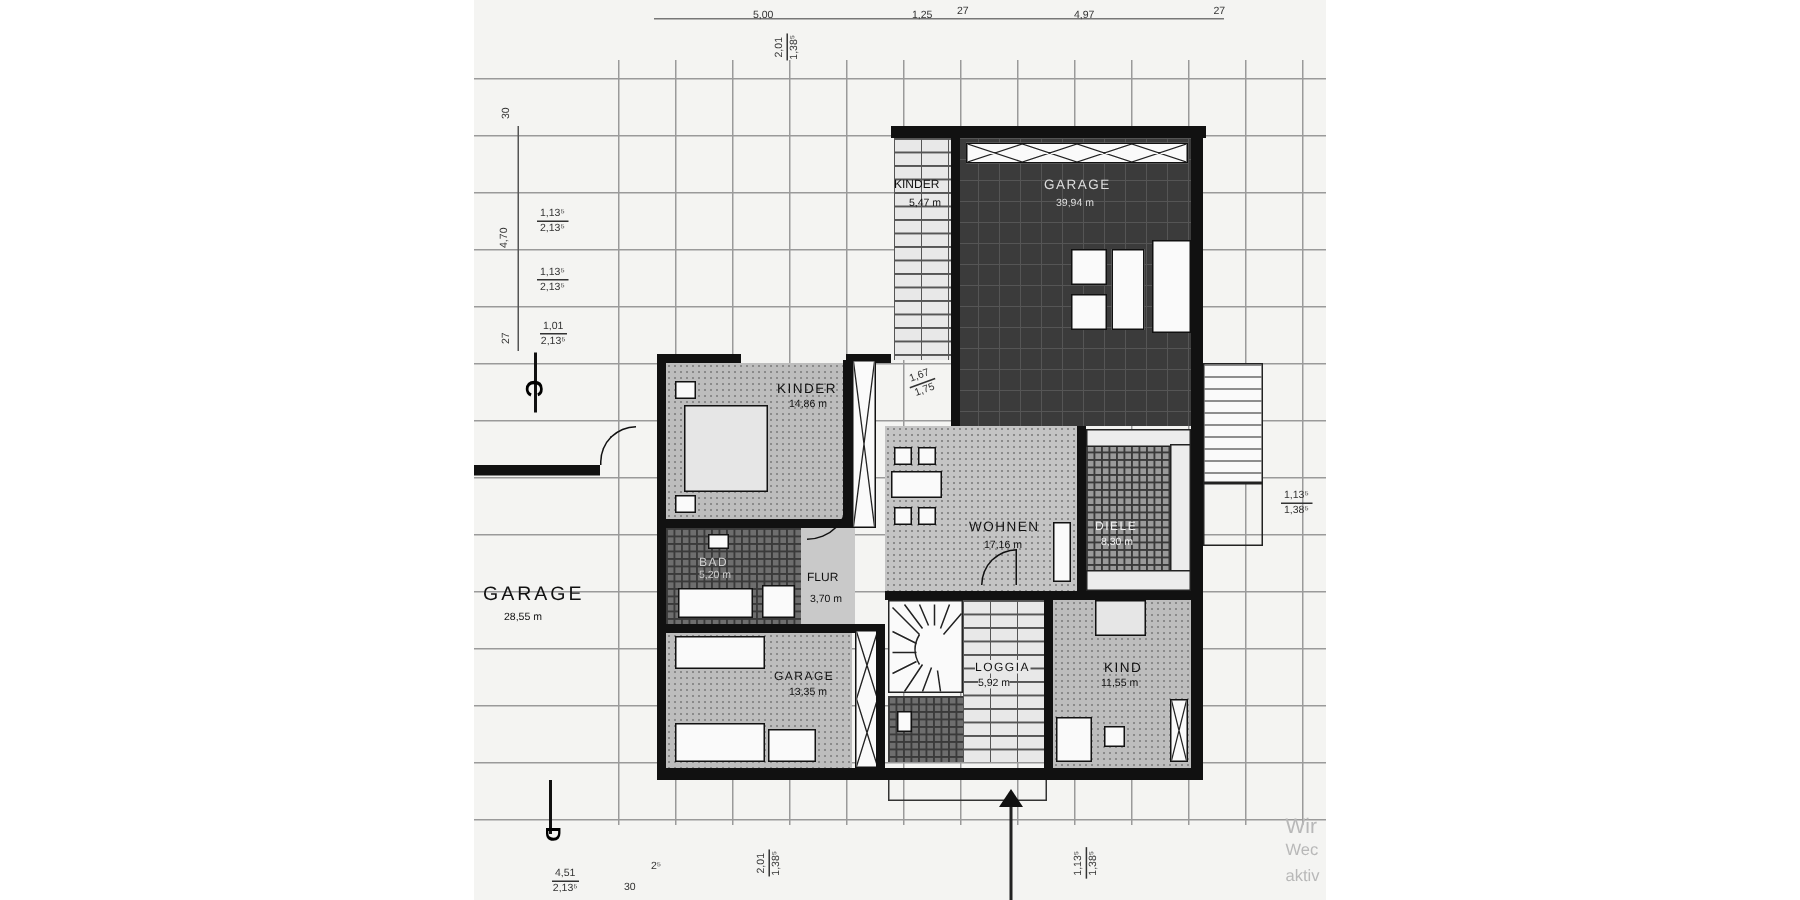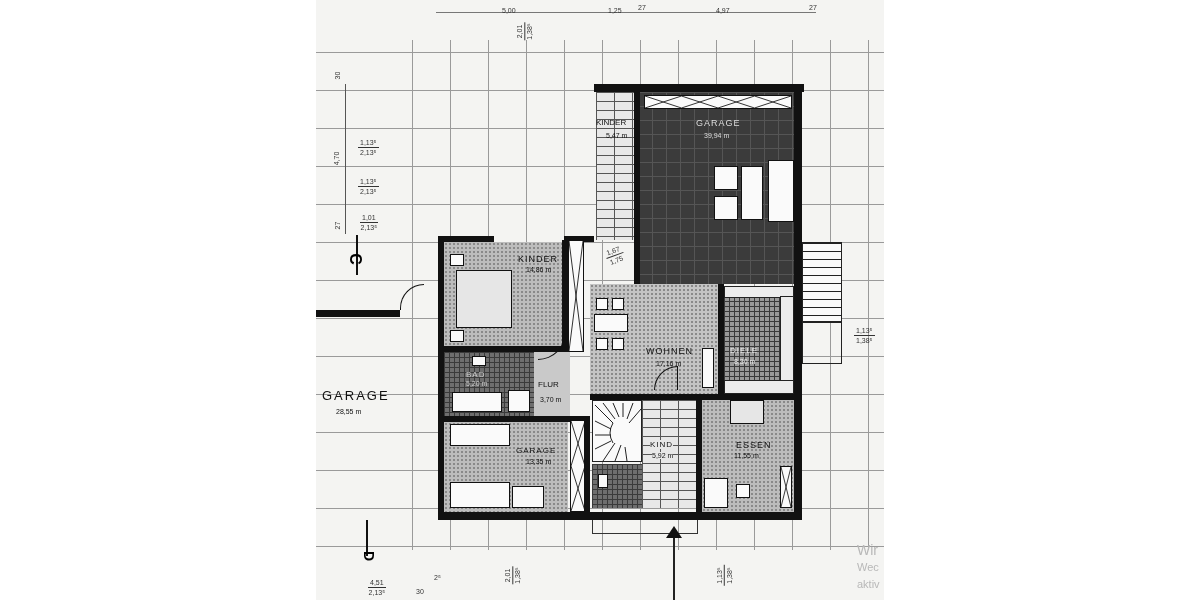--- a/index.html
+++ b/index.html
@@ -195,26 +195,26 @@
     <svg viewBox="0 0 50 62" width="50" height="62">
         <path d="M2 4L20 22M10 2L22 18M20 2L26 16M30 2L30 16M40 2L34 18M48 8L36 22M2 20L18 28M2 34L18 34M2 48L18 40M10 60L22 42M22 60L28 44M34 60L32 46" stroke="#222" stroke-width="1" fill="none"></path>
         <path d="M20 22Q14 32 20 42" stroke="#222" fill="none"></path>
       </svg>
   </div>
 
   <div class="room tile" style="left:276px;top:464px;width:50px;height:44px"></div>
   <div class="furn" style="left:282px;top:474px;width:10px;height:14px"></div>
 
   <div class="room brick" style="left:326px;top:400px;width:56px;height:108px"></div>
-  <div class="lbl" style="left:334px;top:440px;font-size:8px;background:#e8e8e8">KIND</div>
+  <div class="lbl" style="left:334px;top:440px;font-size:8px;background:#e8e8e8">LOGGIA</div>
   <div class="area" style="left:336px;top:452px;background:#e8e8e8">5,92 m</div>
 
   <div class="wall" style="left:380px;top:400px;width:6px;height:112px"></div>
   <div class="room dot" style="left:386px;top:400px;width:92px;height:112px"></div>
-  <div class="lbl" style="left:420px;top:440px;font-size:9px">ESSEN</div>
+  <div class="lbl" style="left:420px;top:440px;font-size:9px">KIND</div>
   <div class="area" style="left:418px;top:452px">11,55 m</div>
   <div class="furn" style="left:414px;top:400px;width:34px;height:24px;background:#e6e6e6"></div>
   <div class="furn" style="left:388px;top:478px;width:24px;height:30px"></div>
   <div class="furn" style="left:420px;top:484px;width:14px;height:14px"></div>
   <div class="win" style="left:464px;top:466px;width:12px;height:42px">
     <svg viewBox="0 0 12 42" preserveAspectRatio="none">
         <path d="M0 0L12 42M12 0L0 42" stroke="#222" stroke-width="1" fill="none"></path>
       </svg>
   </div>
 

